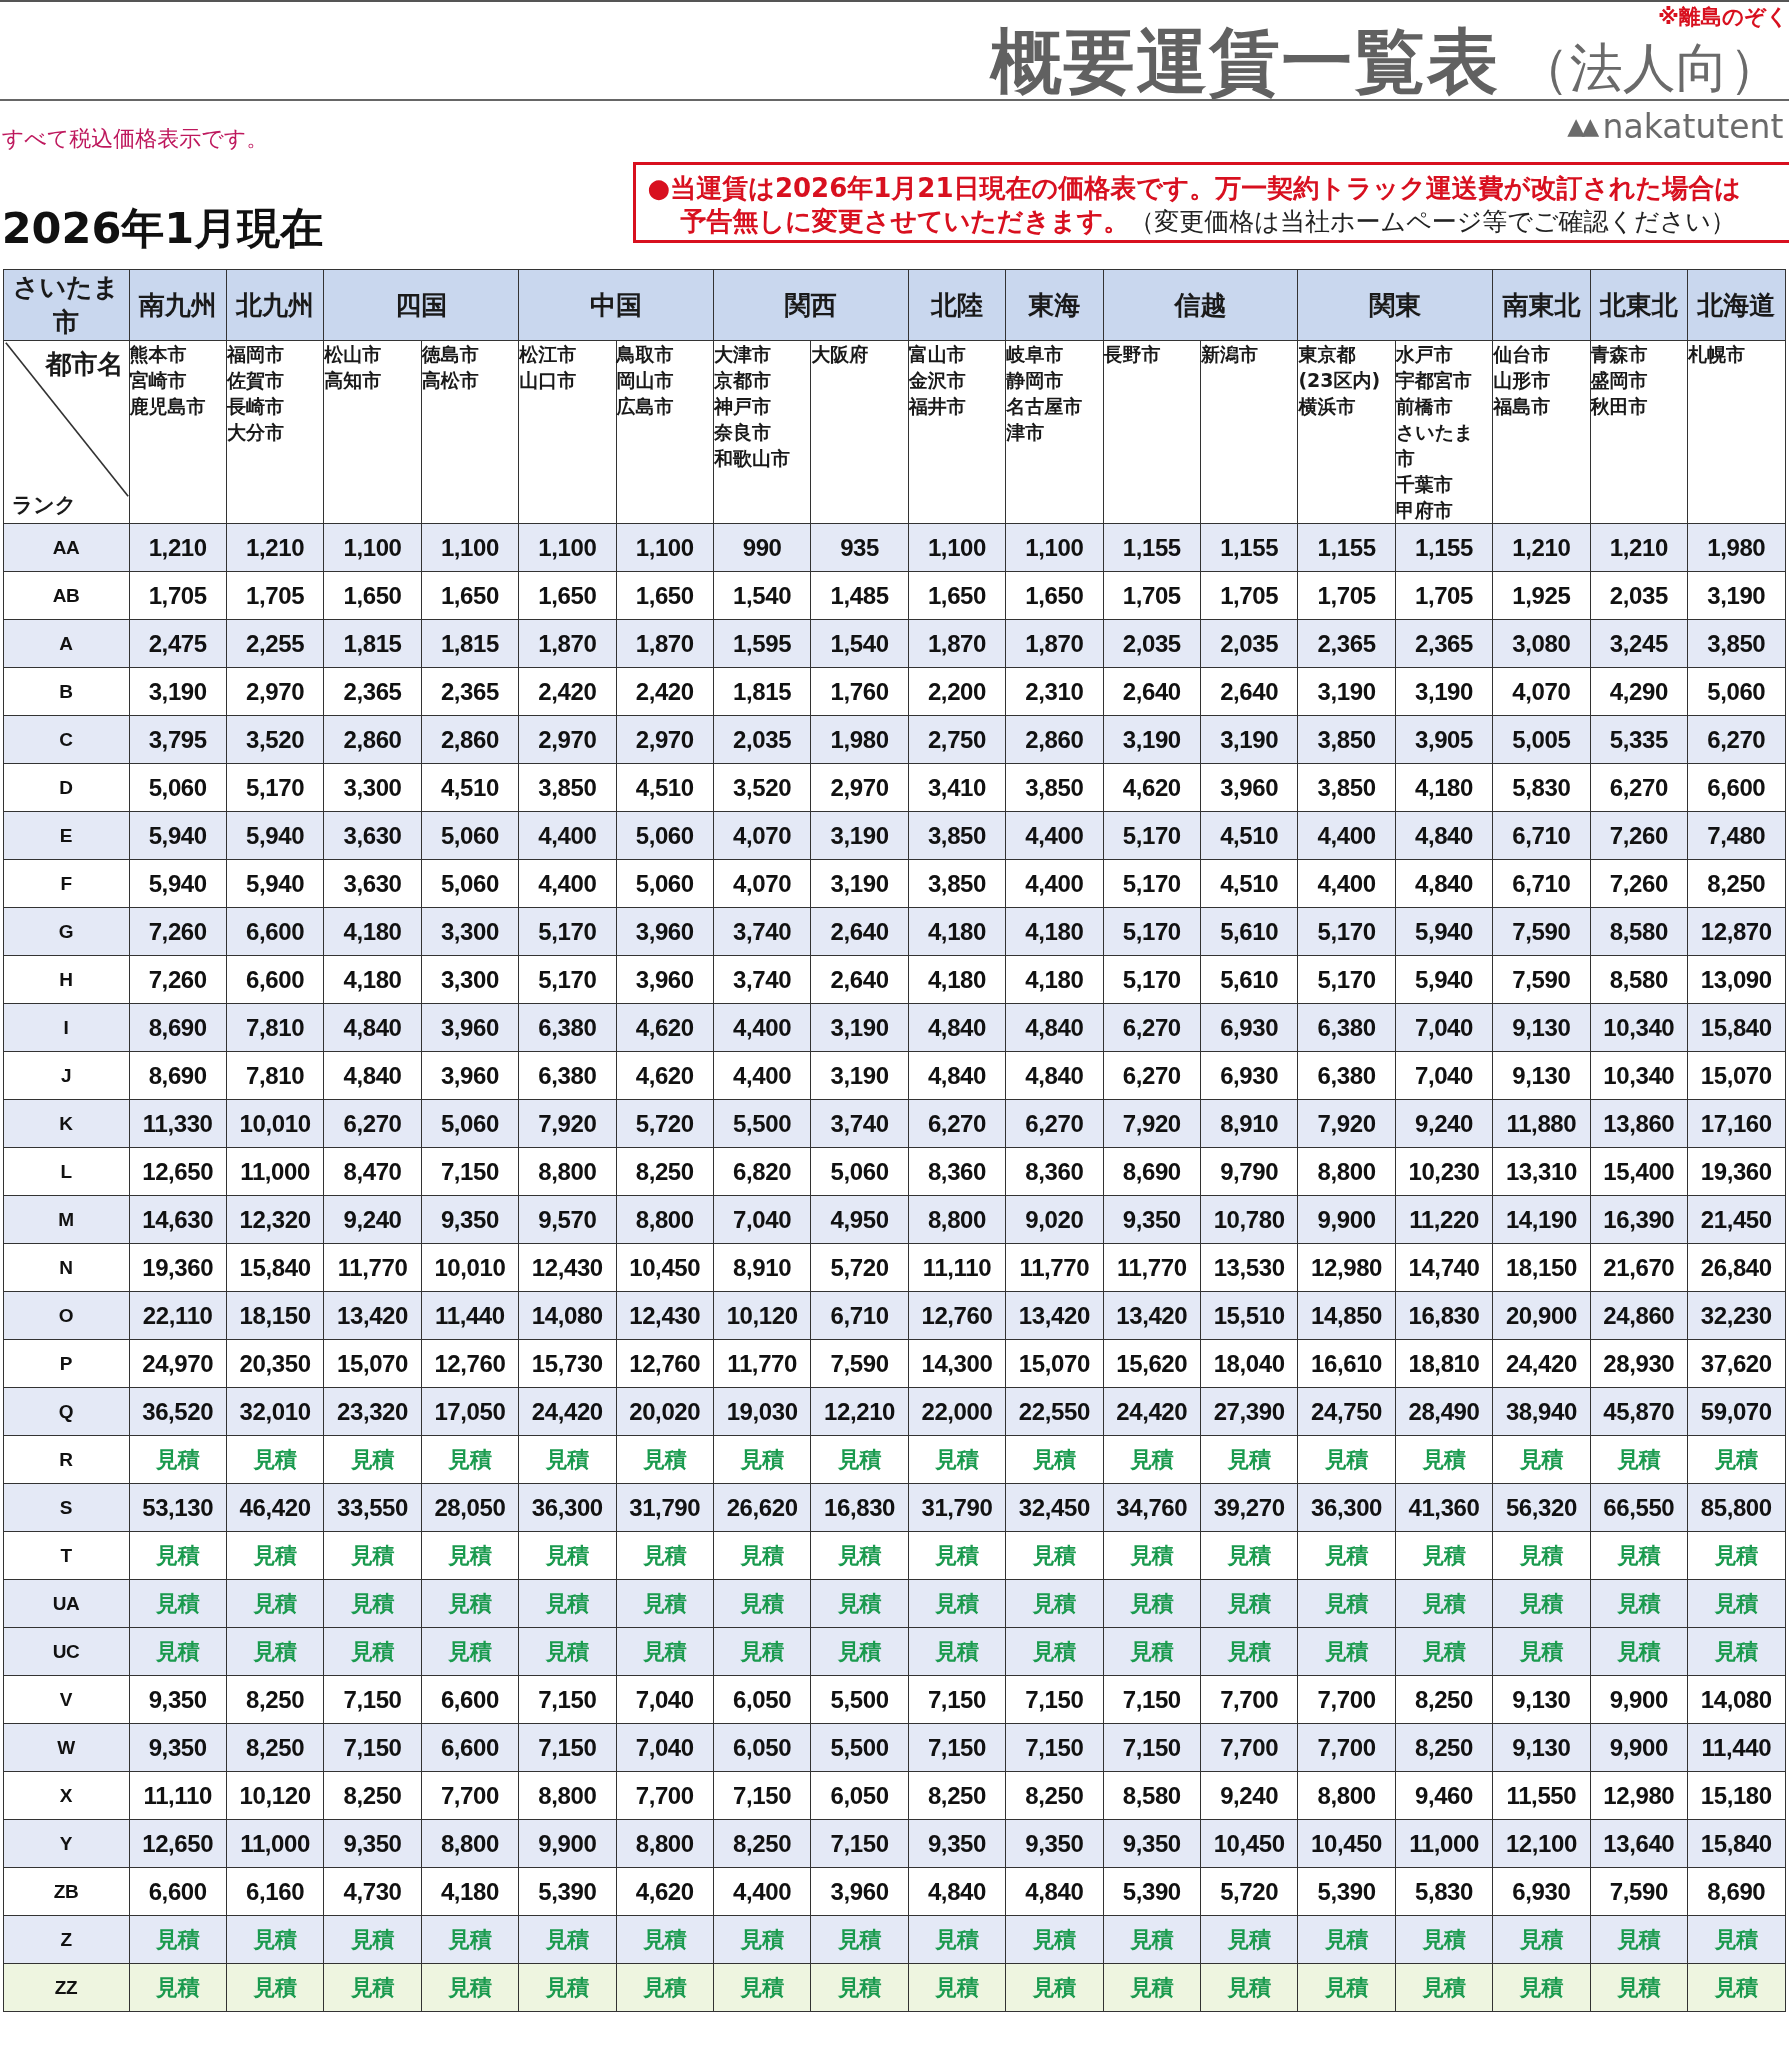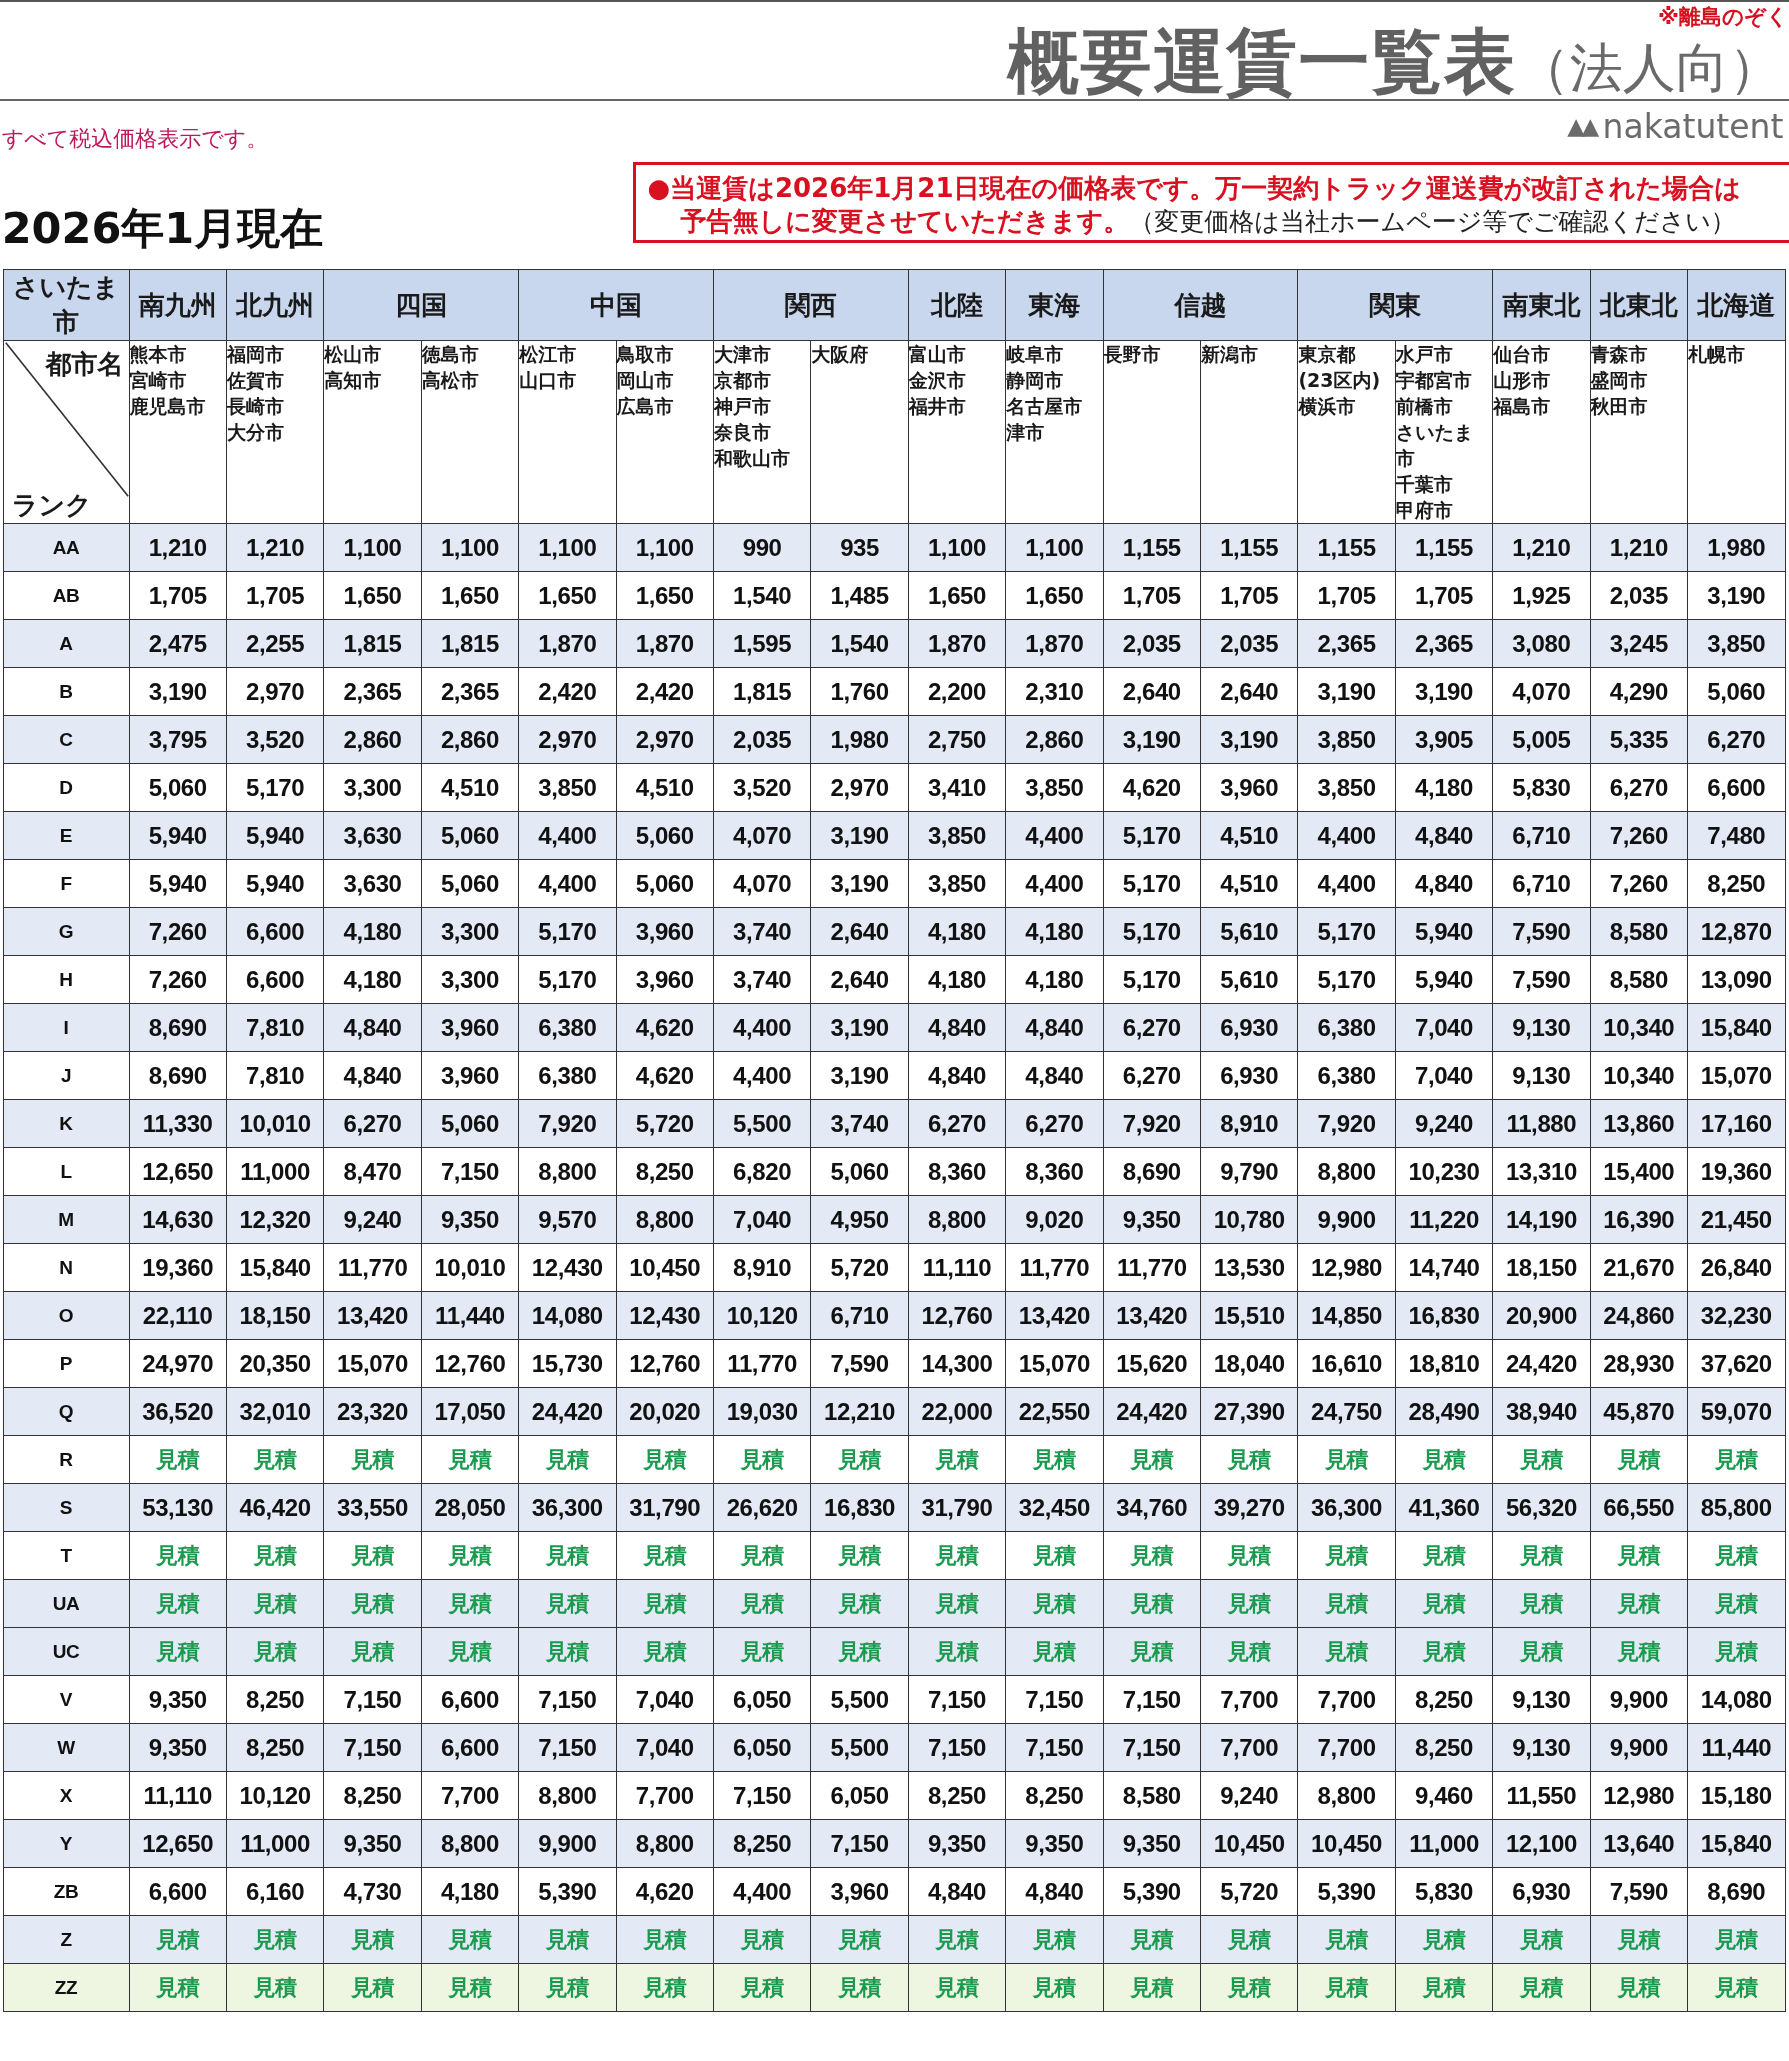--- a/index.html
+++ b/index.html
@@ -3,38 +3,38 @@
 <meta charset="utf-8">
 <style>
   html, body { margin: 0; padding: 0; background: #ffffff; }
   body { width: 1790px; height: 2061px; position: relative; overflow: hidden;
          font-family: "DejaVu Sans", "Liberation Sans", sans-serif; color: #111; }
   .topline { position: absolute; left: 0; top: 0; width: 1790px; height: 1.7px; background: #555; }
   .midline { position: absolute; left: 0; top: 99px; width: 1790px; height: 1.7px; background: #666; }
   .note-islands { position: absolute; right: 2px; top: 1.7px; color: #d8101f; font-size: 21.5px; font-weight: bold; }
   .title { position: absolute; right: 8.3px; top: 15px; height: 83px; display: flex; align-items: baseline; color: #616161; }
   .title .main { font-size: 71px; font-weight: bold; letter-spacing: 1.7px; }
-  .title .sub { font-size: 53px; font-weight: normal; color: #6a6a6a; }
+  .title .sub { font-size: 53px; font-weight: normal; color: #6a6a6a; margin-left: 17px; }
   .taxnote { position: absolute; left: 1.7px; top: 124px; font-size: 22px; color: #be185d; }
   .logo { position: absolute; right: 6.6px; top: 107px; display: flex; align-items: center; gap: 6.6px; color: #6b6b6b; }
   .logo .mark { font-size: 23px; letter-spacing: -3.3px; line-height: 1; }
   .logo .word { font-size: 33px; font-family: "DejaVu Sans", sans-serif; letter-spacing: 0px; }
   .asof { position: absolute; left: 1.7px; top: 200px; font-size: 43px; font-weight: bold; color: #111; }
   .notice { position: absolute; left: 602px; top: 162px; width: 1175px; height: 81px; border: 3.3px solid #d8101f; box-sizing: border-box; padding: 6.6px 0 0 11.6px; margin-left: 31px; }
   .notice .l1, .notice .l2 { font-size: 26px; font-weight: bold; color: #d8101f; line-height: 33px; white-space: nowrap; }
   .notice .l2 { padding-left: 33px; }
   .notice .l2 .black { color: #222; font-weight: normal; font-size: 25px; }
   table.rates { position: absolute; left: 2.5px; top: 269px; width: 1783px; border-collapse: collapse; table-layout: fixed; }
   table.rates td, table.rates th { border: 1.7px solid #333; padding: 0; }
   table.rates col.rank { width: 126px; }
   .hdr th { height: 68px; background: #c9d7ee; font-size: 26px; font-weight: bold; color: #1a1a1a; text-align: center; }
   .cities td { height: 155px; vertical-align: top; font-size: 19px; font-weight: bold; line-height: 26px; padding: 8.3px 0 0 8.3px; color: #1a1a1a; background: #fff; }
   .cities td.corner { position: relative; padding: 0; background: #fff; overflow: hidden; }
   .corner .cityname { position: absolute; right: 5px; top: 10px; font-size: 26px; font-weight: bold; }
-  .corner .rankname { position: absolute; left: 8.3px; bottom: 5px; font-size: 26px; font-weight: bold; }
+  .corner .rankname { position: absolute; left: 8.3px; bottom: 5px; font-size: 21px; font-weight: bold; }
   .corner svg { position: absolute; left: 0; top: 0; }
   .data td { height: 47px; text-align: center; font-size: 24px; font-weight: bold; font-family: "Liberation Sans", sans-serif; letter-spacing: -0.4px; }
   .data td.rank { font-size: 19px; }
   .data.odd td { background: #e4e9f6; }
   .data.even td { background: #ffffff; }
   .data.zz td { background: #eef5e0; }
   .data td.est { color: #1a9a4e; font-family: "DejaVu Sans", sans-serif; font-size: 22px; }
 </style>
 </head>
 <body>

